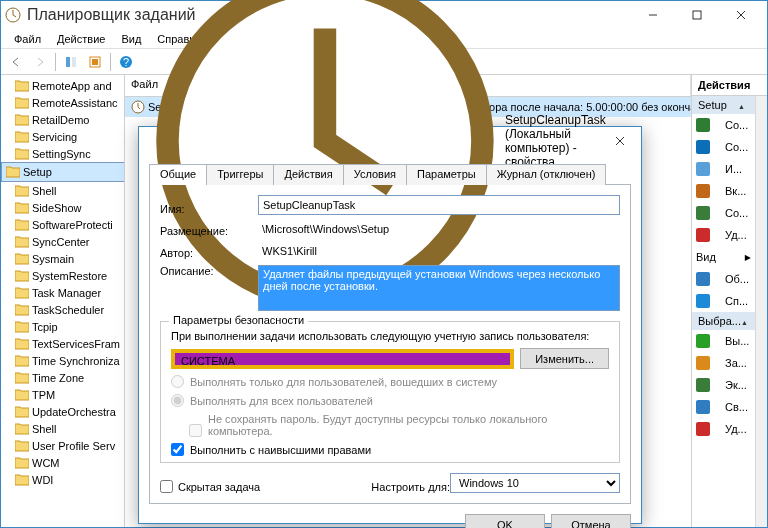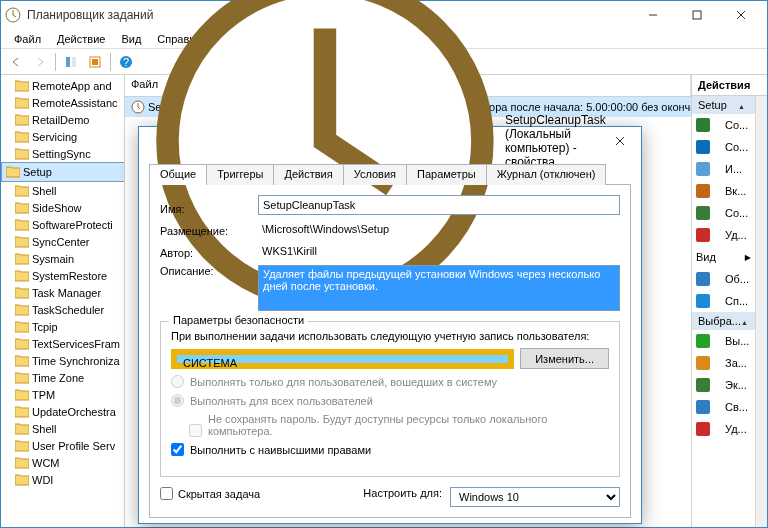--- a/index.html
+++ b/index.html
@@ -1,20 +1,20 @@
 <!DOCTYPE html>
 <html><head>
 <meta charset="utf-8">
 <style>
 *{box-sizing:border-box;margin:0;padding:0;font-family:"Segoe UI",Tahoma,sans-serif;font-size:11px;color:#000}
 body{background:#fff;width:768px;height:528px;overflow:hidden;position:relative}
 .window{border:1px solid #3a87c2;width:768px;height:528px;display:flex;flex-direction:column;background:#fff}
 .titlebar{height:28px;display:flex;align-items:center;padding:0 4px;background:#fff}
 .titlebar .ticon{width:16px;height:16px;margin-right:6px}
-.titlebar .title{flex:1;color:#333;font-size:12px}
+.titlebar .title{flex:1;color:#333;font-size:16px}
 .winbtns{display:flex}
 .winbtn{width:44px;height:24px;display:flex;align-items:center;justify-content:center}
 .menubar{height:20px;display:flex;padding:2px 6px;gap:2px;border-bottom:1px solid #e0e0e0}
 .menuitem{padding:2px 7px}
 .toolbar{height:26px;display:flex;align-items:center;padding:2px 4px;gap:2px;border-bottom:1px solid #d0d0d0}
 .tbtn{width:22px;height:22px;border:1px solid transparent;display:flex;align-items:center;justify-content:center}
 .tsep{width:1px;height:18px;background:#c0c0c0;margin:0 2px}
 .body{flex:1;display:flex;min-height:0}
 .tree{width:124px;border-right:1px solid #d0d0d0;overflow:hidden;padding:2px 0}
 .treeitem{display:flex;align-items:center;height:17px;padding-left:14px;gap:3px;white-space:nowrap}
@@ -42,28 +42,28 @@
 .tabs{display:flex;border-bottom:1px solid #aeb6bf;height:22px}
 .tab{padding:3px 10px;border:1px solid #aeb6bf;border-bottom:none;background:#f4f4f4;margin-right:-1px;position:relative;top:1px}
 .tab.active{background:#fff;z-index:1}
 .tabpane{border:1px solid #aeb6bf;border-top:none;flex:1;padding:10px;display:flex;flex-direction:column;gap:6px}
 .frow{display:flex;align-items:flex-end;gap:8px}
 .flabel{width:90px}
 .ftext{flex:1;border:1px solid #7a9ac0;height:20px;padding:2px 4px;background:#fff}
 .fread{flex:1;padding:2px 4px}
 .fdesc{flex:1;border:1px solid #7a9ac0;height:46px;padding:2px 4px;background:#3399ff;color:#fff;position:relative}
 .fdesc span{background:#3399ff;color:#fff}
-.group{border:1px solid #c9c9c9;padding:8px 10px 20px;position:relative;margin-top:4px;display:flex;flex-direction:column;gap:6px}
+.group{border:1px solid #c9c9c9;padding:8px 10px 6px;position:relative;margin-top:4px;display:flex;flex-direction:column;gap:6px}
 .group-title{position:absolute;top:-8px;left:8px;background:#fff;padding:0 4px}
 .acct{display:flex;gap:6px;align-items:center}
-.acct-box{flex:1;border:6px solid #eab308;height:20px;padding:2px 6px;background:#7dd3fc}
+.acct-box{flex:1;border:4px solid #eab308;height:20px;padding:2px 6px;background:#a21caf}
 .btn{border:1px solid #adadad;background:#e1e1e1;height:21px;padding:0 14px}
 .radio,.check{display:flex;align-items:flex-end;gap:6px}
 .radio input,.check input{margin:0}
-.dlg-footer{display:flex;align-items:flex-start;padding:6px 10px;gap:8px}
+.dlg-footer{display:flex;align-items:flex-end;padding:6px 10px;}
 .dlg-footer .hid{display:flex;align-items:center;gap:5px;flex:1}
 .sel{border:1px solid #7a9ac0;height:20px;padding:1px 4px;background:#fff;width:170px}
 .okrow{display:flex;justify-content:flex-end;gap:6px;padding:6px 10px 8px}
 .okrow .btn{width:80px}
 </style>
 </head>
 <body>
 
 <div class="window">
   <div class="titlebar">

